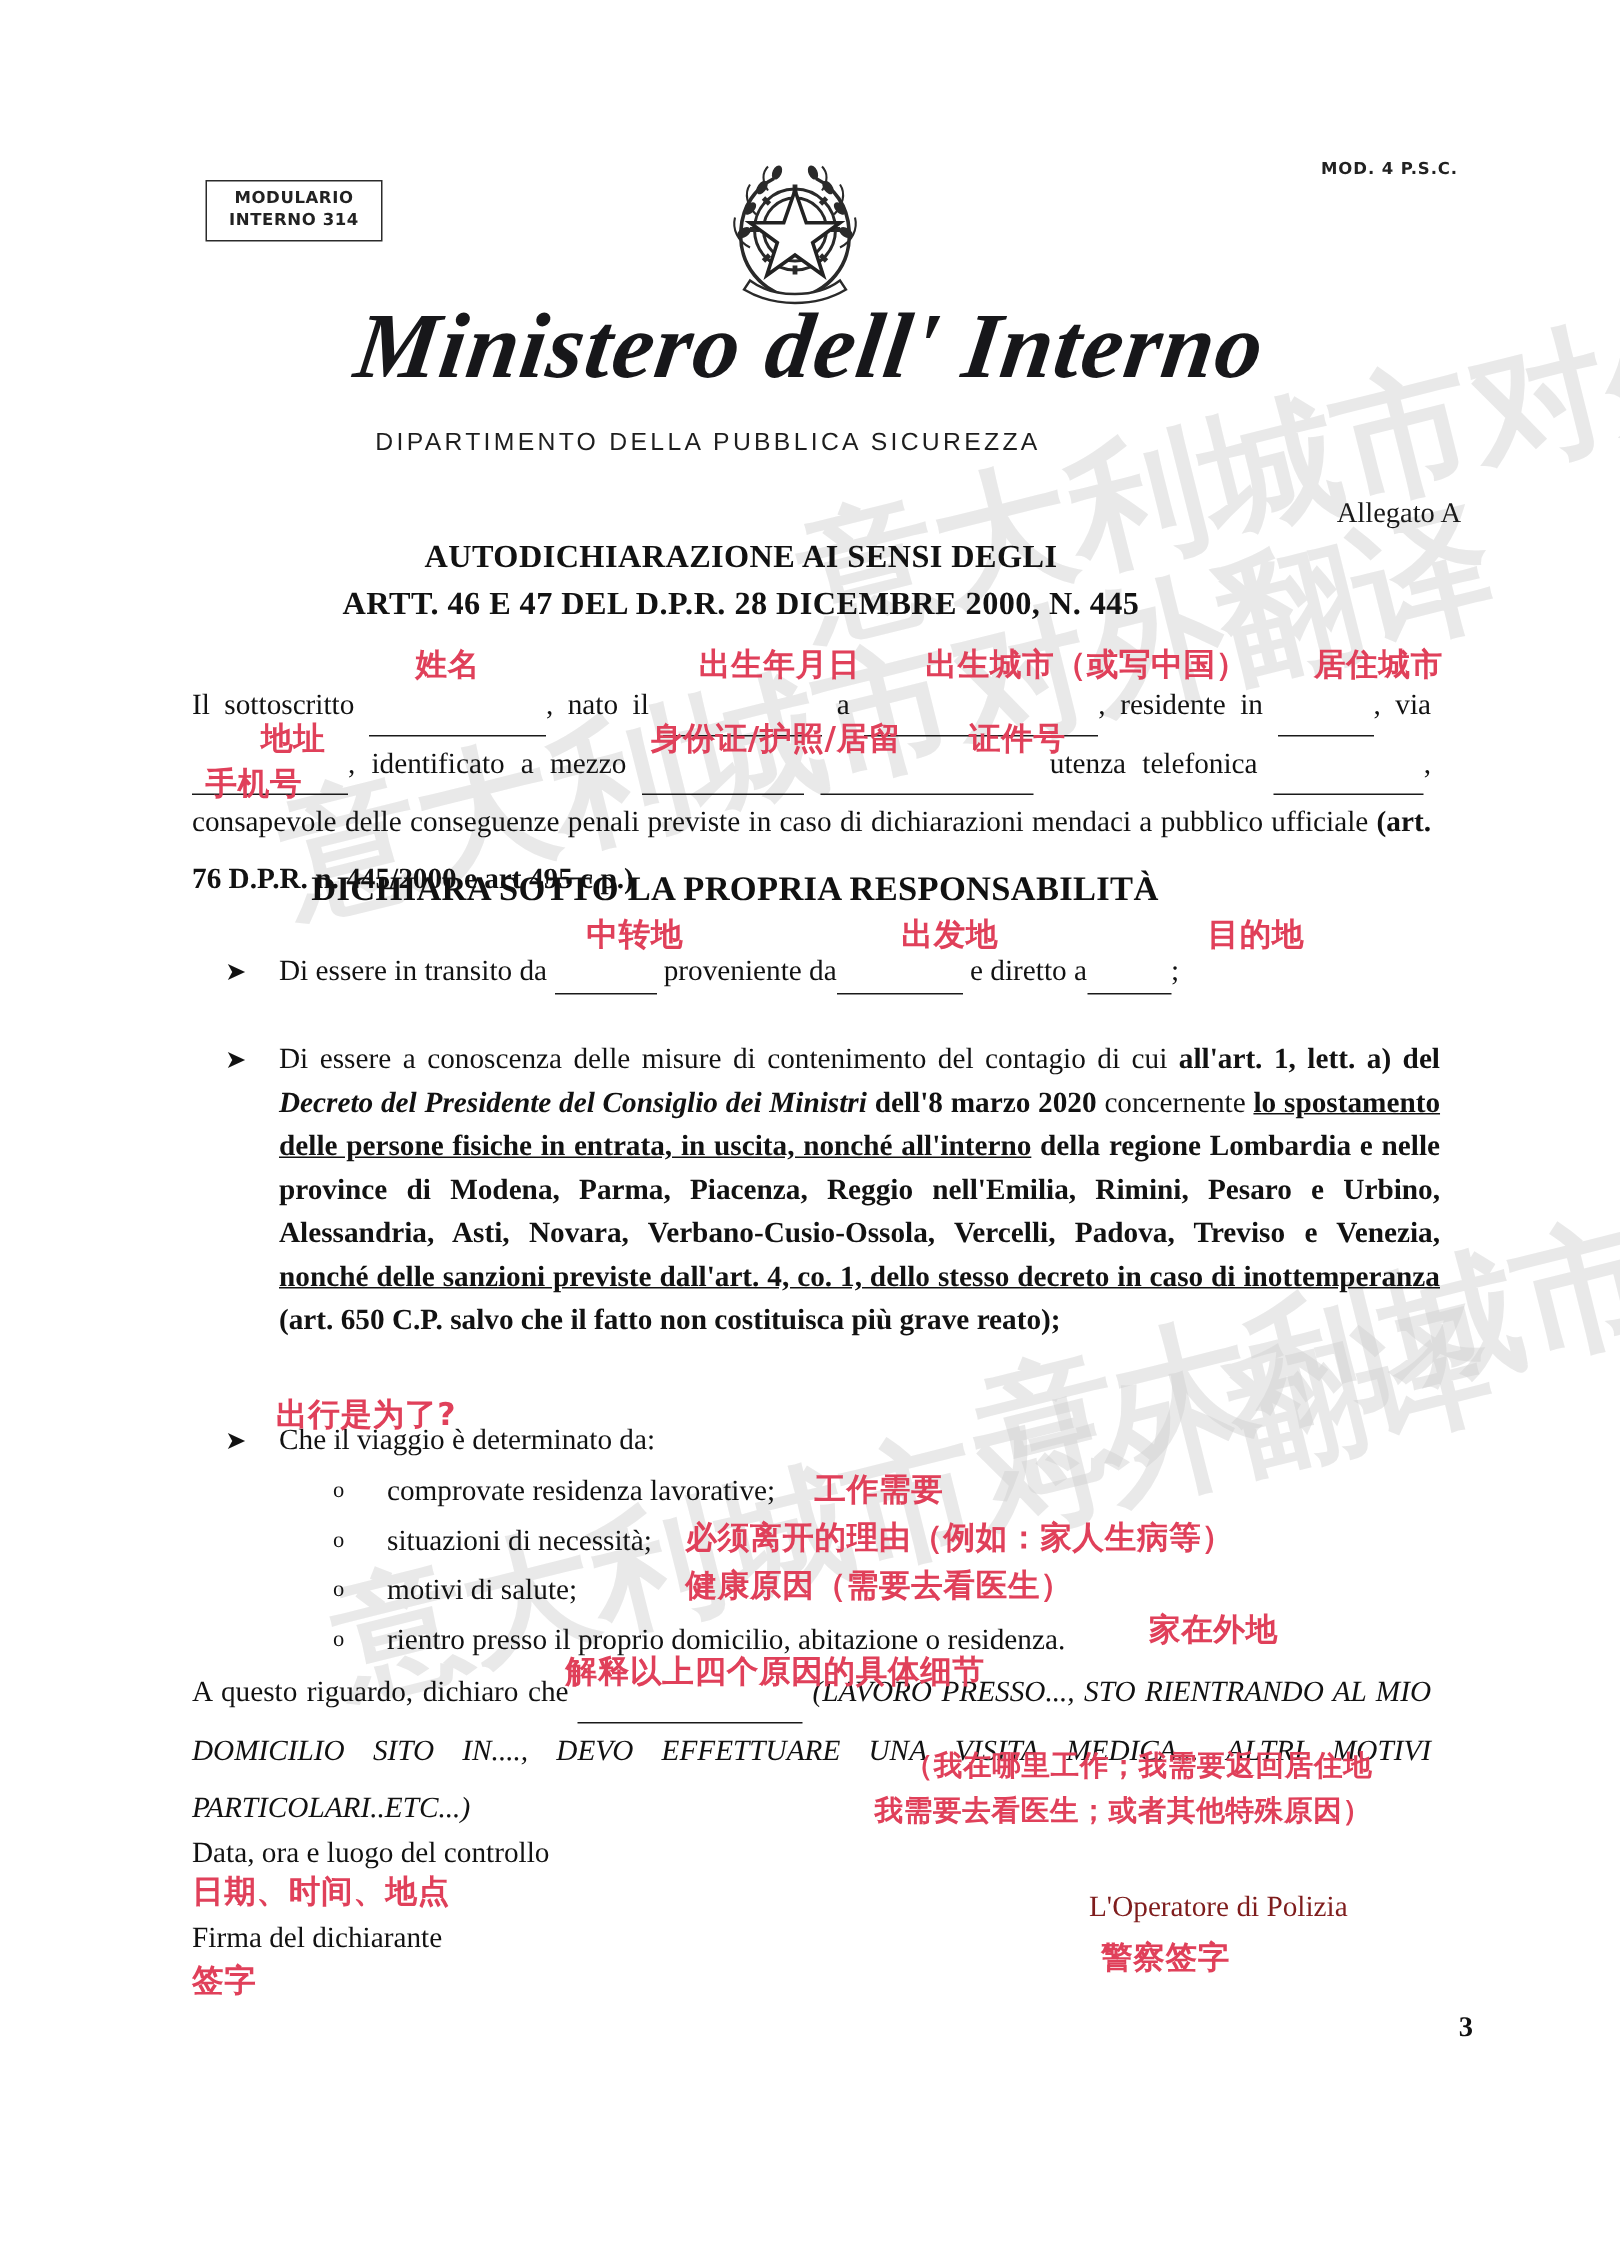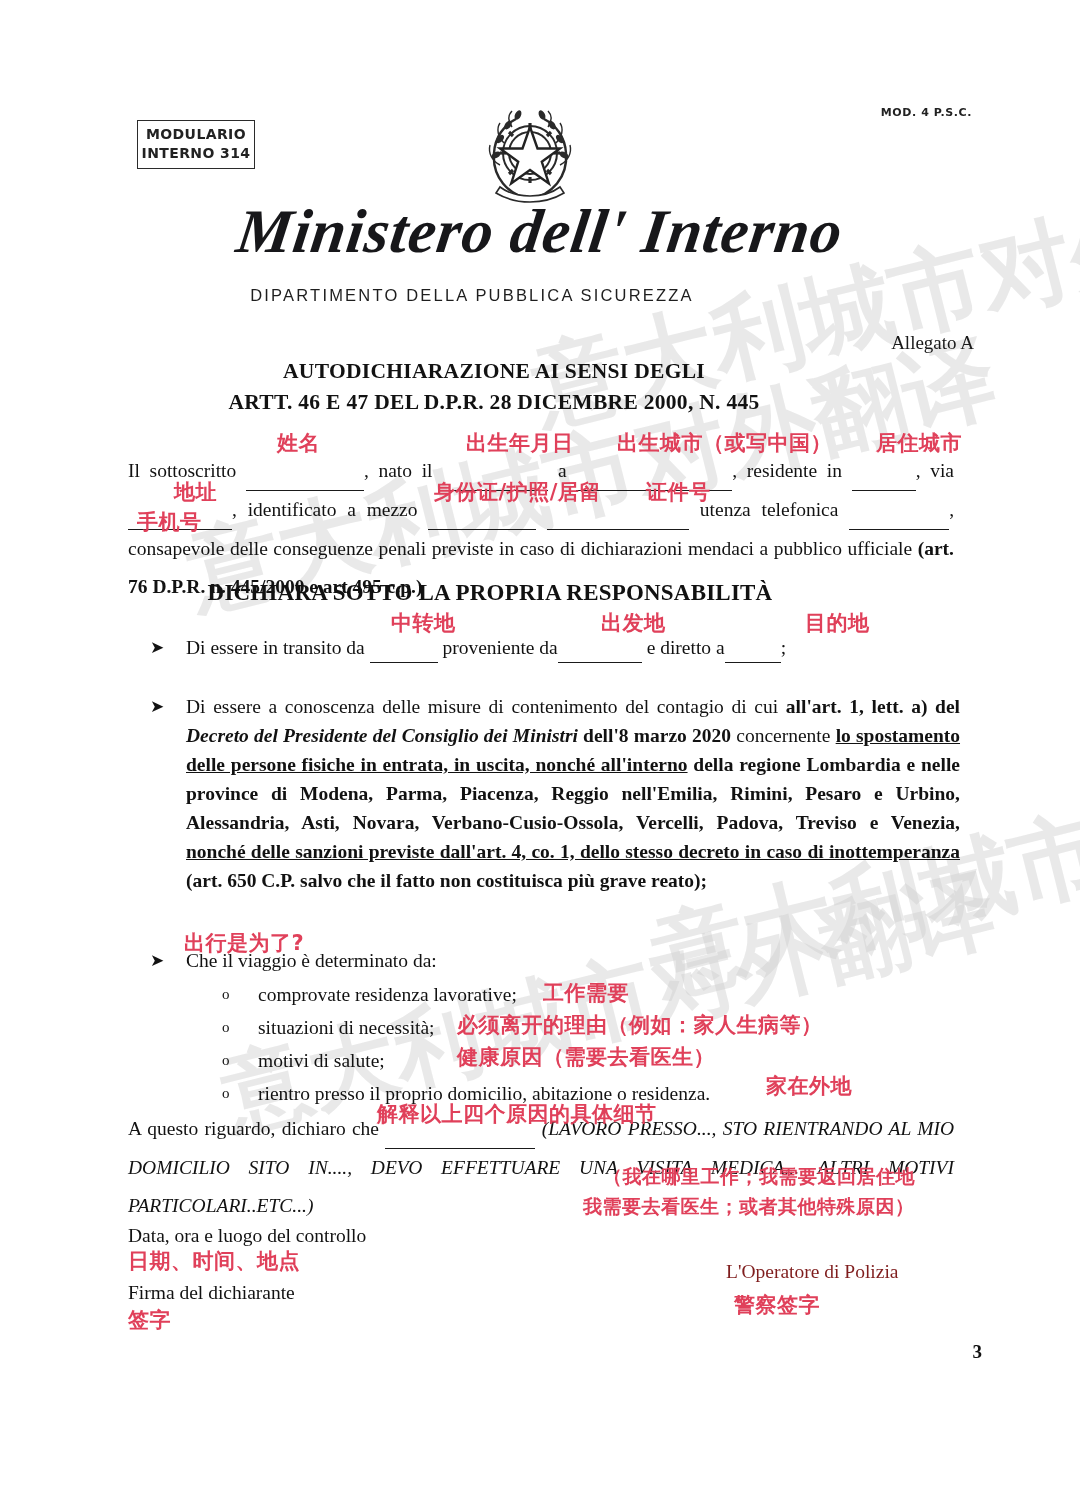--- a/index.html
+++ b/index.html
@@ -57,21 +57,21 @@
   }
 
   .modulario {
     position: absolute;
     left: 137px; top: 120px;
     width: 112px;
     border: 1.5px solid #2b2b2b;
     padding: 4px 2px 5px 2px;
     text-align: center;
     font-family: "DejaVu Sans", sans-serif;
-    font-size: 14px;
+    font-size: 11px;
     font-weight: bold;
     line-height: 1.35;
     letter-spacing: .4px;
     color: #222;
   }
   .modpsc {
     position: absolute;
     right: 108px; top: 106px;
     font-family: "DejaVu Sans", sans-serif;
     font-size: 11px;

